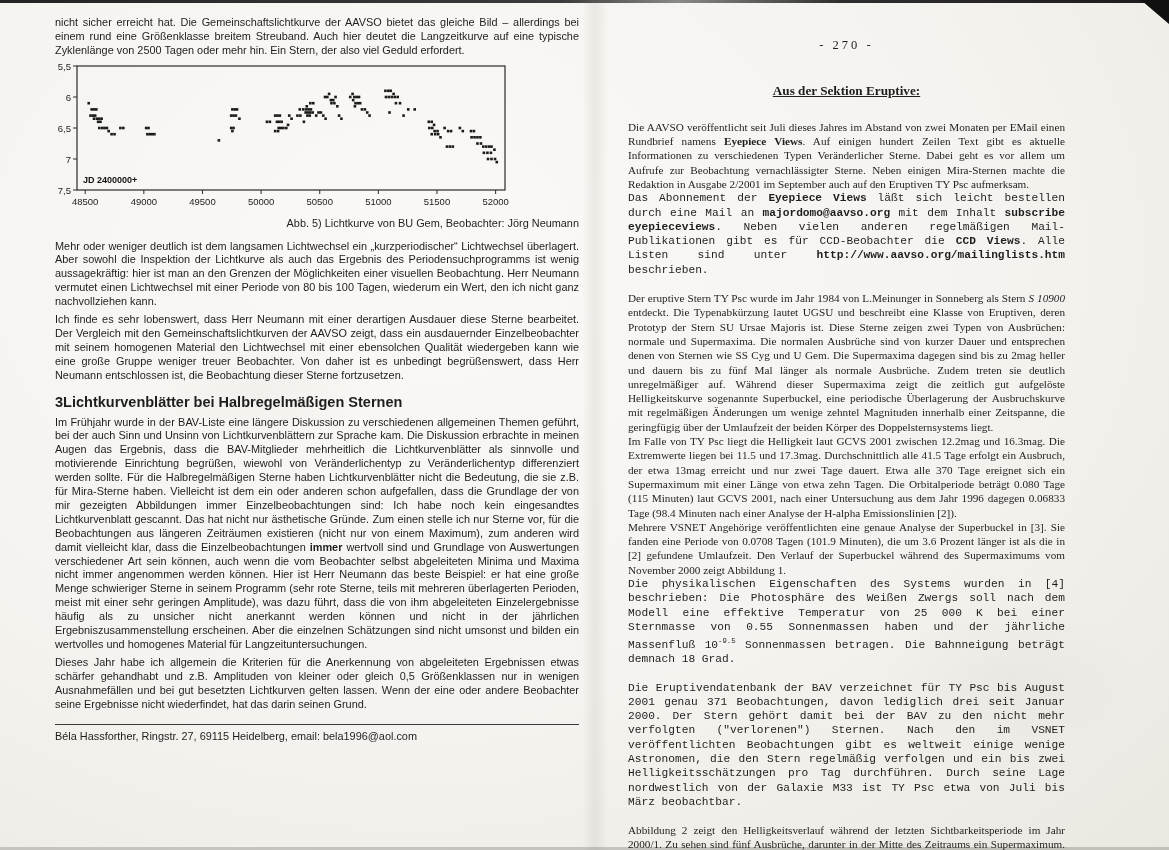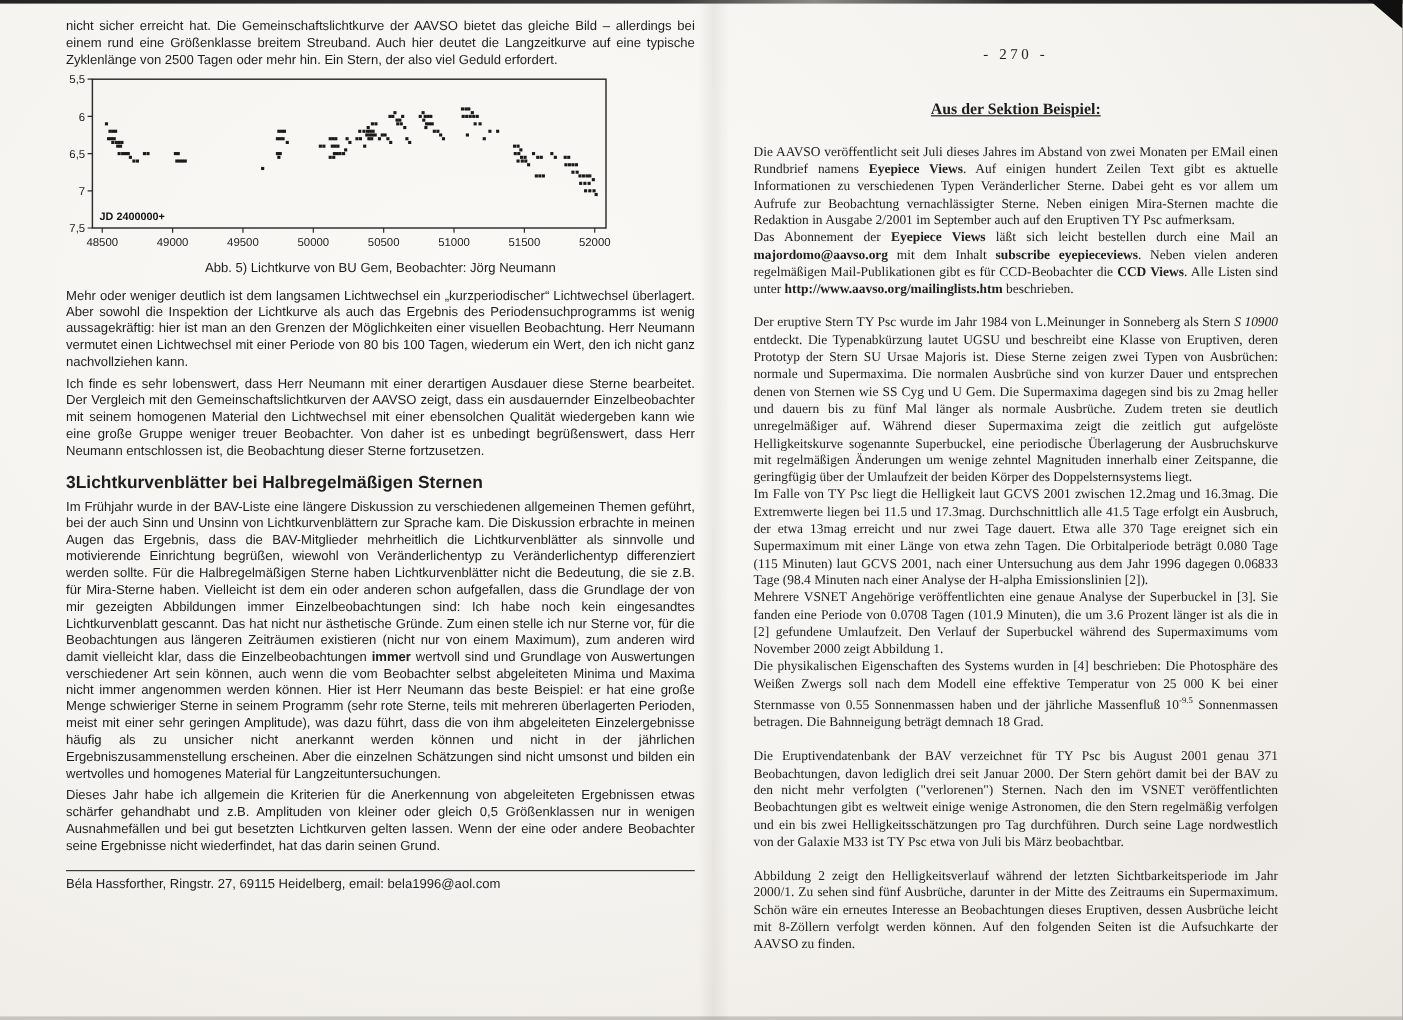--- a/index.html
+++ b/index.html
@@ -26,29 +26,29 @@
     font-size:10.9px;line-height:13.9px;}
   .page-right{left:628px;top:38px;width:437px;font-family:"Liberation Serif",serif;
     font-size:11.2px;line-height:14.3px;}
   .pagenum{text-align:center;font-weight:bold;}
   .page-left  .pagenum{font-size:12px;letter-spacing:2px;margin-bottom:22px;}
   .page-right .pagenum{font-size:12.5px;letter-spacing:3px;margin-bottom:30px;font-weight:normal;}
   p{margin:0;}
   .just{text-align:justify;}
   .lp{margin-bottom:4px;}
   .chart-wrap{margin:4px 0 0 0;}
-  .caption{text-align:center;margin:1px 0 9px 0;}
+  .caption{text-align:right;margin:1px 0 9px 0;}
   .heading{font-size:14.5px;font-weight:bold;margin:13px 0 6px 0;font-family:"Liberation Sans",sans-serif;}
   .hsp{}
   .rule{border-top:1.3px solid #3a3a3a;margin:12px 0 5px 0;}
   .footer{font-size:10.9px;}
   .title{text-align:center;font-weight:bold;font-size:13.2px;margin-bottom:20px;}
   .tline{text-decoration:underline;line-height:17.5px;}
   .m0{margin-bottom:0;}
-  .gap-after{margin-bottom:14px;}
+  .gap-after{margin-bottom:14px;font-family:Liberation Mono, monospace;}
   .gap-after-lg{}
   sup{font-size:0.65em;}
   svg .tick{font:9.5px "Liberation Sans",sans-serif;fill:#222;}
   svg .jd-label{font:bold 9px "Liberation Sans",sans-serif;fill:#111;}
 </style>
 </head>
 <body>
 
 <div id="scan">
   <div class="top-edge"></div>
@@ -255,21 +255,21 @@
     <h2 class="heading"><span>3</span><span class="hsp">Lichtkurvenblätter bei Halbregelmäßigen Sternen</span></h2>
     <p class="just lp">Im Frühjahr wurde in der BAV-Liste eine längere Diskussion zu verschiedenen allgemeinen Themen geführt, bei der auch Sinn und Unsinn von Lichtkurvenblättern zur Sprache kam. Die Diskussion erbrachte in meinen Augen das Ergebnis, dass die BAV-Mitglieder mehrheitlich die Lichtkurvenblätter als sinnvolle und motivierende Einrichtung begrüßen, wiewohl von Veränderlichentyp zu Veränderlichentyp differenziert werden sollte. Für die Halbregelmäßigen Sterne haben Lichtkurvenblätter nicht die Bedeutung, die sie z.B. für Mira-Sterne haben. Vielleicht ist dem ein oder anderen schon aufgefallen, dass die Grundlage der von mir gezeigten Abbildungen immer Einzelbeobachtungen sind: Ich habe noch kein eingesandtes Lichtkurvenblatt gescannt. Das hat nicht nur ästhetische Gründe. Zum einen stelle ich nur Sterne vor, für die Beobachtungen aus längeren Zeiträumen existieren (nicht nur von einem Maximum), zum anderen wird damit vielleicht klar, dass die Einzelbeobachtungen <b>immer</b> wertvoll sind und Grundlage von Auswertungen verschiedener Art sein können, auch wenn die vom Beobachter selbst abgeleiteten Minima und Maxima nicht immer angenommen werden können. Hier ist Herr Neumann das beste Beispiel: er hat eine große Menge schwieriger Sterne in seinem Programm (sehr rote Sterne, teils mit mehreren überlagerten Perioden, meist mit einer sehr geringen Amplitude), was dazu führt, dass die von ihm abgeleiteten Einzelergebnisse häufig als zu unsicher nicht anerkannt werden können und nicht in der jährlichen Ergebniszusammenstellung erscheinen. Aber die einzelnen Schätzungen sind nicht umsonst und bilden ein wertvolles und homogenes Material für Langzeituntersuchungen.</p>
     <p class="just lp">Dieses Jahr habe ich allgemein die Kriterien für die Anerkennung von abgeleiteten Ergebnissen etwas schärfer gehandhabt und z.B. Amplituden von kleiner oder gleich 0,5 Größenklassen nur in wenigen Ausnahmefällen und bei gut besetzten Lichtkurven gelten lassen. Wenn der eine oder andere Beobachter seine Ergebnisse nicht wiederfindet, hat das darin seinen Grund.</p>
     <div class="rule"></div>
     <div class="footer">Béla Hassforther,  Ringstr. 27,  69115 Heidelberg, email: bela1996@aol.com</div>
   </div>
 
   <div class="page page-right">
     <div class="pagenum">- 270 -</div>
     <div class="title">
-      <div class="tline">Aus der Sektion Beispiel:</div>
+      <div class="tline">Aus der Sektion Eruptive:</div>
     </div>
     <p class="just m0">Die AAVSO veröffentlicht seit Juli dieses Jahres im Abstand von zwei Monaten per EMail einen Rundbrief namens <b>Eyepiece Views</b>. Auf einigen hundert Zeilen Text gibt es aktuelle Informationen zu verschiedenen Typen Veränderlicher Sterne. Dabei geht es vor allem um Aufrufe zur Beobachtung vernachlässigter Sterne. Neben einigen Mira-Sternen machte die Redaktion in Ausgabe 2/2001 im September auch auf den Eruptiven TY Psc aufmerksam.</p>
     <p class="just gap-after">Das Abonnement der <b>Eyepiece Views</b> läßt sich leicht bestellen durch eine Mail an <b>majordomo@aavso.org</b> mit dem Inhalt <b>subscribe eyepieceviews</b>. Neben vielen anderen regelmäßigen Mail-Publikationen gibt es für CCD-Beobachter die <b>CCD Views</b>. Alle Listen sind unter <b>http://www.aavso.org/mailinglists.htm</b> beschrieben.</p>
     <p class="just gap-after-lg">Der eruptive Stern TY Psc wurde im Jahr 1984 von L.Meinunger in Sonneberg als Stern <i>S 10900</i> entdeckt. Die Typenabkürzung lautet UGSU und beschreibt eine Klasse von Eruptiven, deren Prototyp der Stern SU Ursae Majoris ist. Diese Sterne zeigen zwei Typen von Ausbrüchen: normale und Supermaxima.  Die normalen Ausbrüche sind von kurzer Dauer und entsprechen denen von Sternen wie SS Cyg und U Gem. Die Supermaxima dagegen sind bis zu 2mag heller und dauern bis zu fünf Mal länger als normale Ausbrüche. Zudem treten sie deutlich unregelmäßiger auf. Während dieser Supermaxima zeigt die zeitlich gut aufgelöste Helligkeitskurve sogenannte Superbuckel, eine periodische Überlagerung der Ausbruchskurve mit regelmäßigen Änderungen um wenige zehntel Magnituden innerhalb einer Zeitspanne, die geringfügig über der Umlaufzeit der beiden Körper des Doppelsternsystems liegt.</p>
     <p class="just m0">Im Falle von TY Psc  liegt die Helligkeit laut GCVS 2001  zwischen 12.2mag und 16.3mag. Die Extremwerte liegen bei 11.5 und 17.3mag. Durchschnittlich alle 41.5 Tage erfolgt ein Ausbruch, der etwa 13mag erreicht und nur zwei Tage dauert. Etwa alle 370 Tage ereignet sich ein Supermaximum mit einer Länge von etwa zehn Tagen. Die Orbitalperiode beträgt 0.080 Tage (115 Minuten) laut GCVS 2001, nach einer Untersuchung aus dem Jahr 1996 dagegen 0.06833 Tage (98.4 Minuten nach einer Analyse der H-alpha Emissionslinien [2]).</p>
     <p class="just m0">Mehrere VSNET Angehörige veröffentlichten eine genaue Analyse der Superbuckel in [3]. Sie fanden eine Periode von 0.0708 Tagen (101.9 Minuten), die um 3.6 Prozent länger ist als die in [2] gefundene Umlaufzeit. Den Verlauf der Superbuckel während des Supermaximums vom November 2000 zeigt Abbildung 1.</p>
     <p class="just gap-after">Die physikalischen Eigenschaften des Systems wurden in [4] beschrieben: Die Photosphäre des Weißen Zwergs soll nach dem Modell eine effektive Temperatur von 25 000 K bei einer Sternmasse von 0.55 Sonnenmassen haben und der jährliche Massenfluß 10<sup>-9.5</sup> Sonnenmassen betragen. Die Bahnneigung beträgt demnach 18 Grad.</p>
     <p class="just gap-after">Die Eruptivendatenbank der BAV verzeichnet für TY Psc bis August 2001 genau 371 Beobachtungen, davon lediglich drei seit Januar 2000. Der Stern gehört damit bei der BAV zu den nicht mehr verfolgten ("verlorenen") Sternen. Nach den im VSNET veröffentlichten Beobachtungen gibt es weltweit einige wenige Astronomen,  die den Stern regelmäßig verfolgen und ein bis zwei Helligkeitsschätzungen pro Tag durchführen. Durch seine Lage nordwestlich von der Galaxie M33 ist TY Psc etwa von Juli bis März beobachtbar.</p>
     <p class="just">Abbildung 2 zeigt den Helligkeitsverlauf während der letzten Sichtbarkeitsperiode im Jahr 2000/1. Zu sehen sind fünf Ausbrüche, darunter in der Mitte des Zeitraums ein Supermaximum. Schön wäre ein erneutes Interesse an Beobachtungen dieses Eruptiven, dessen Ausbrüche leicht mit 8-Zöllern verfolgt werden können. Auf den folgenden Seiten ist die Aufsuchkarte der AAVSO zu finden.</p>
   </div>

